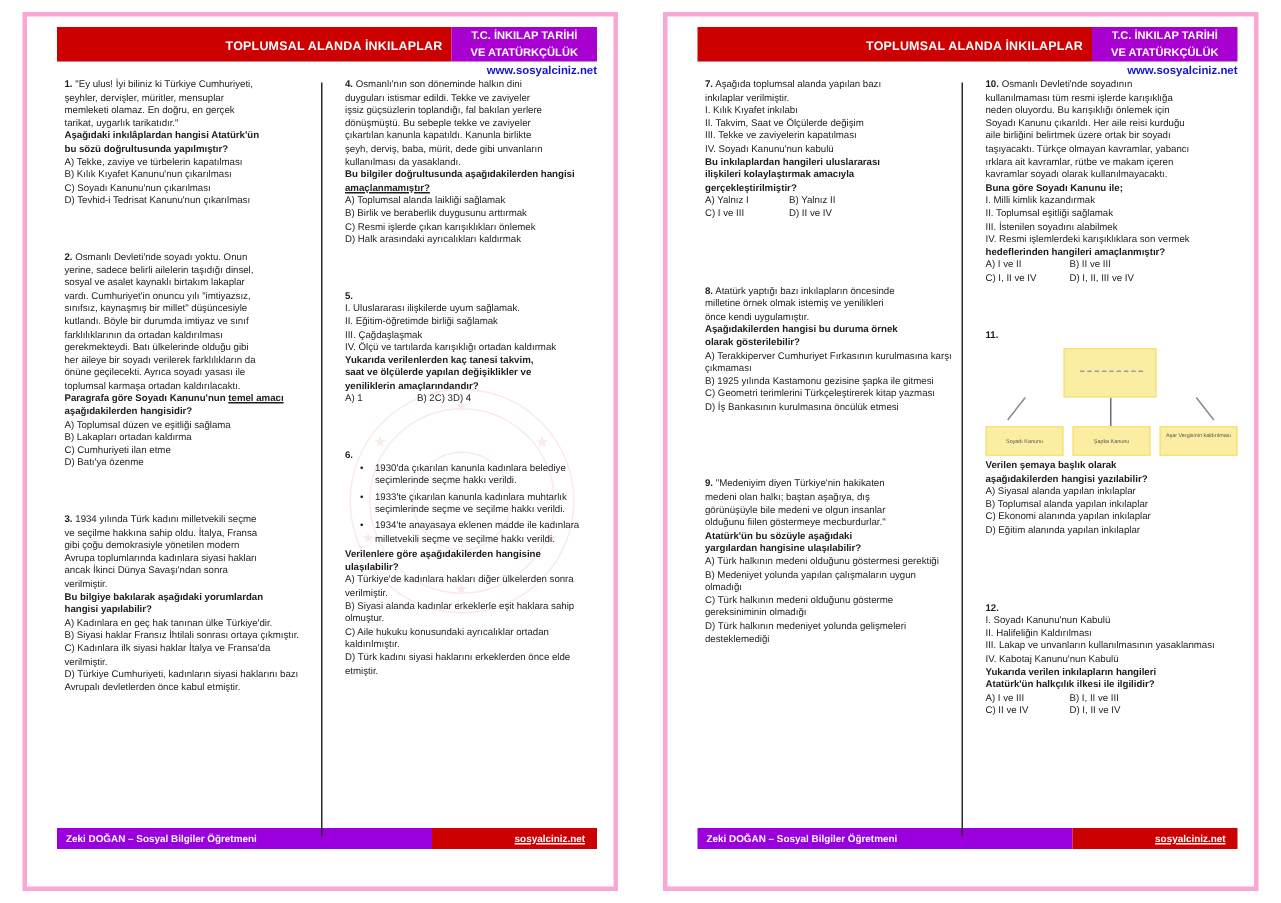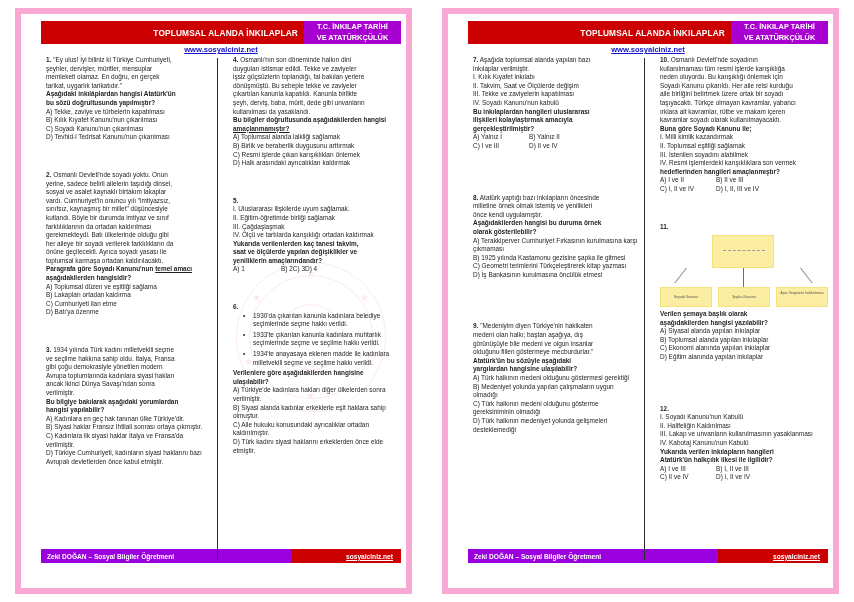--- a/index.html
+++ b/index.html
@@ -19,21 +19,21 @@
   .page {
     position: relative;
     width: 427px; height: 602px;
     background: #ffffff;
     overflow: hidden;
   }
   .page-inner {
     position: absolute;
     left: 15px; top: 8px;
     width: 397px; height: 586px;
-    border: 6px solid #f9a8d4;
+    border: 3px solid #f9a8d4;
     background: #fff;
   }
   
   .hdr {
     position: absolute;
     left: 20px; top: 7px;
     width: 360px; height: 23px;
     display: flex;
   }
   .hdr-red {
@@ -58,25 +58,24 @@
     text-align: center;
     display: flex;
     flex-direction: column;
     align-items: center;
     justify-content: center;
   }
   .hdr-site {
     position: absolute;
     left: 20px; top: 31px;
     width: 360px;
-    text-align: center;
+    text-align: right;
     font-size: 7.6px;
     font-weight: bold;
     color: #1414cc;
-    text-decoration: underline;
   }
   
   .cols {
     position: absolute;
     left: 20px; top: 42px;
     width: 360px; height: 505px;
     display: flex;
   }
   .col {
     width: 180px;

